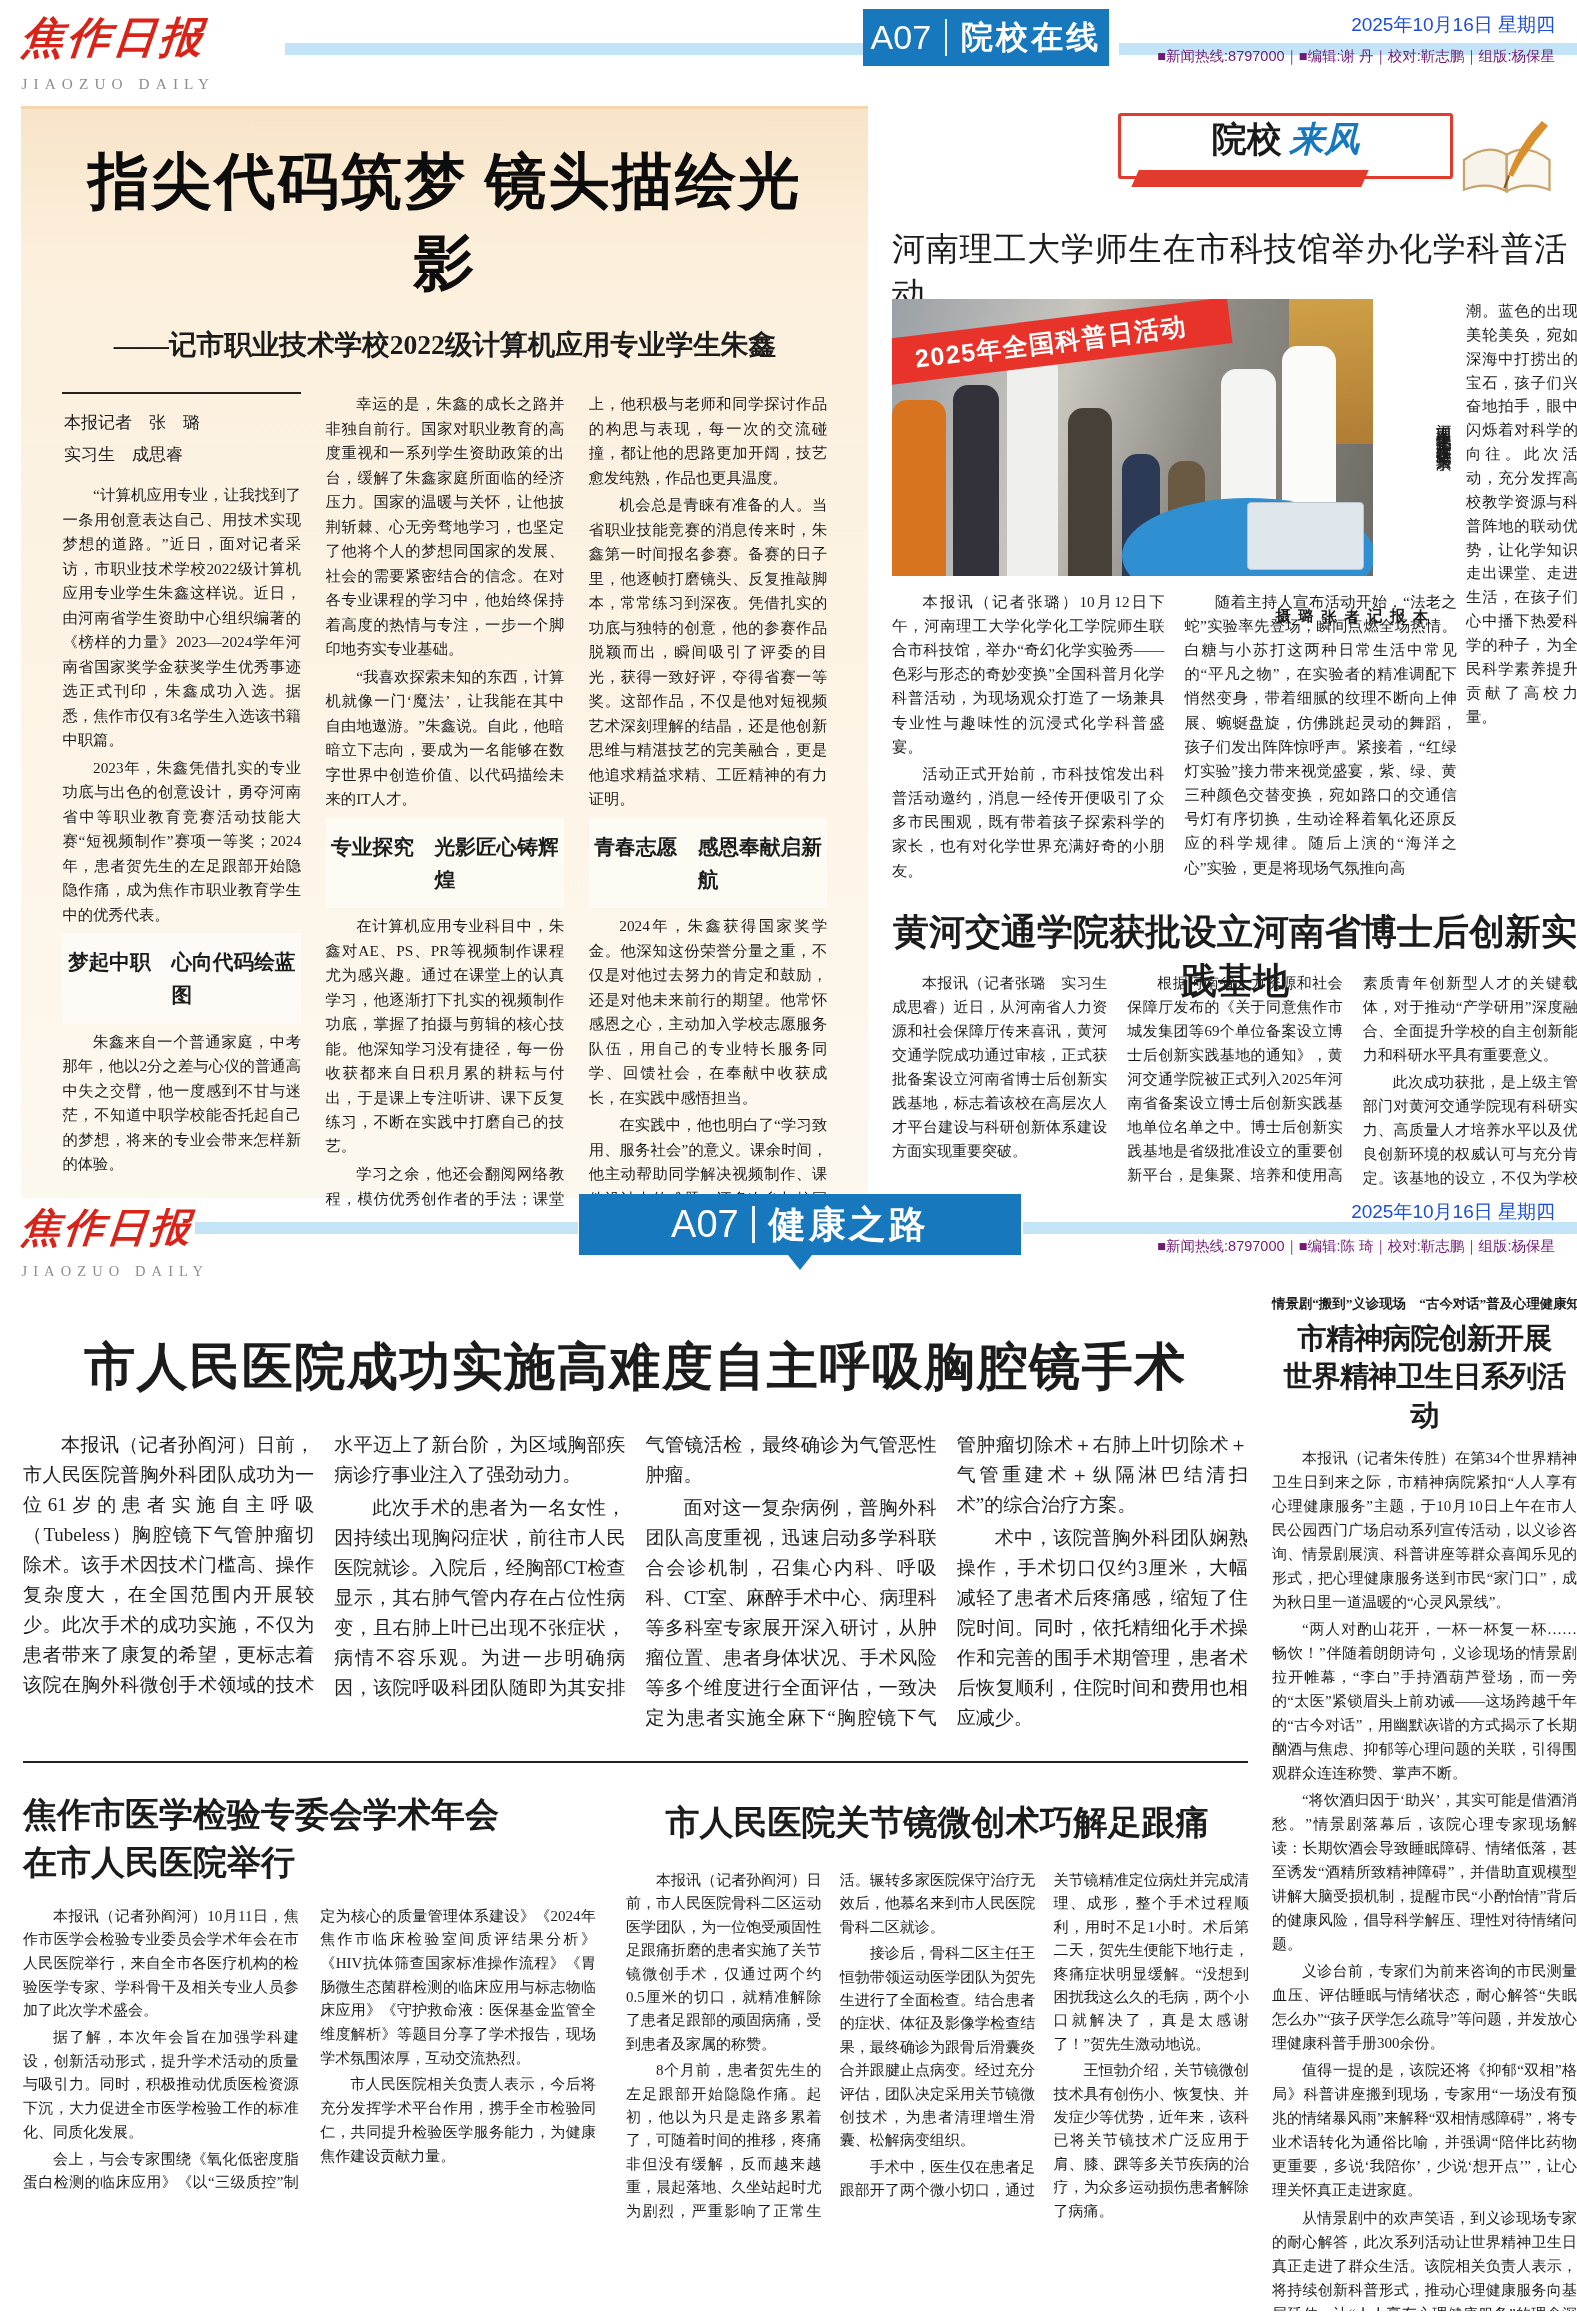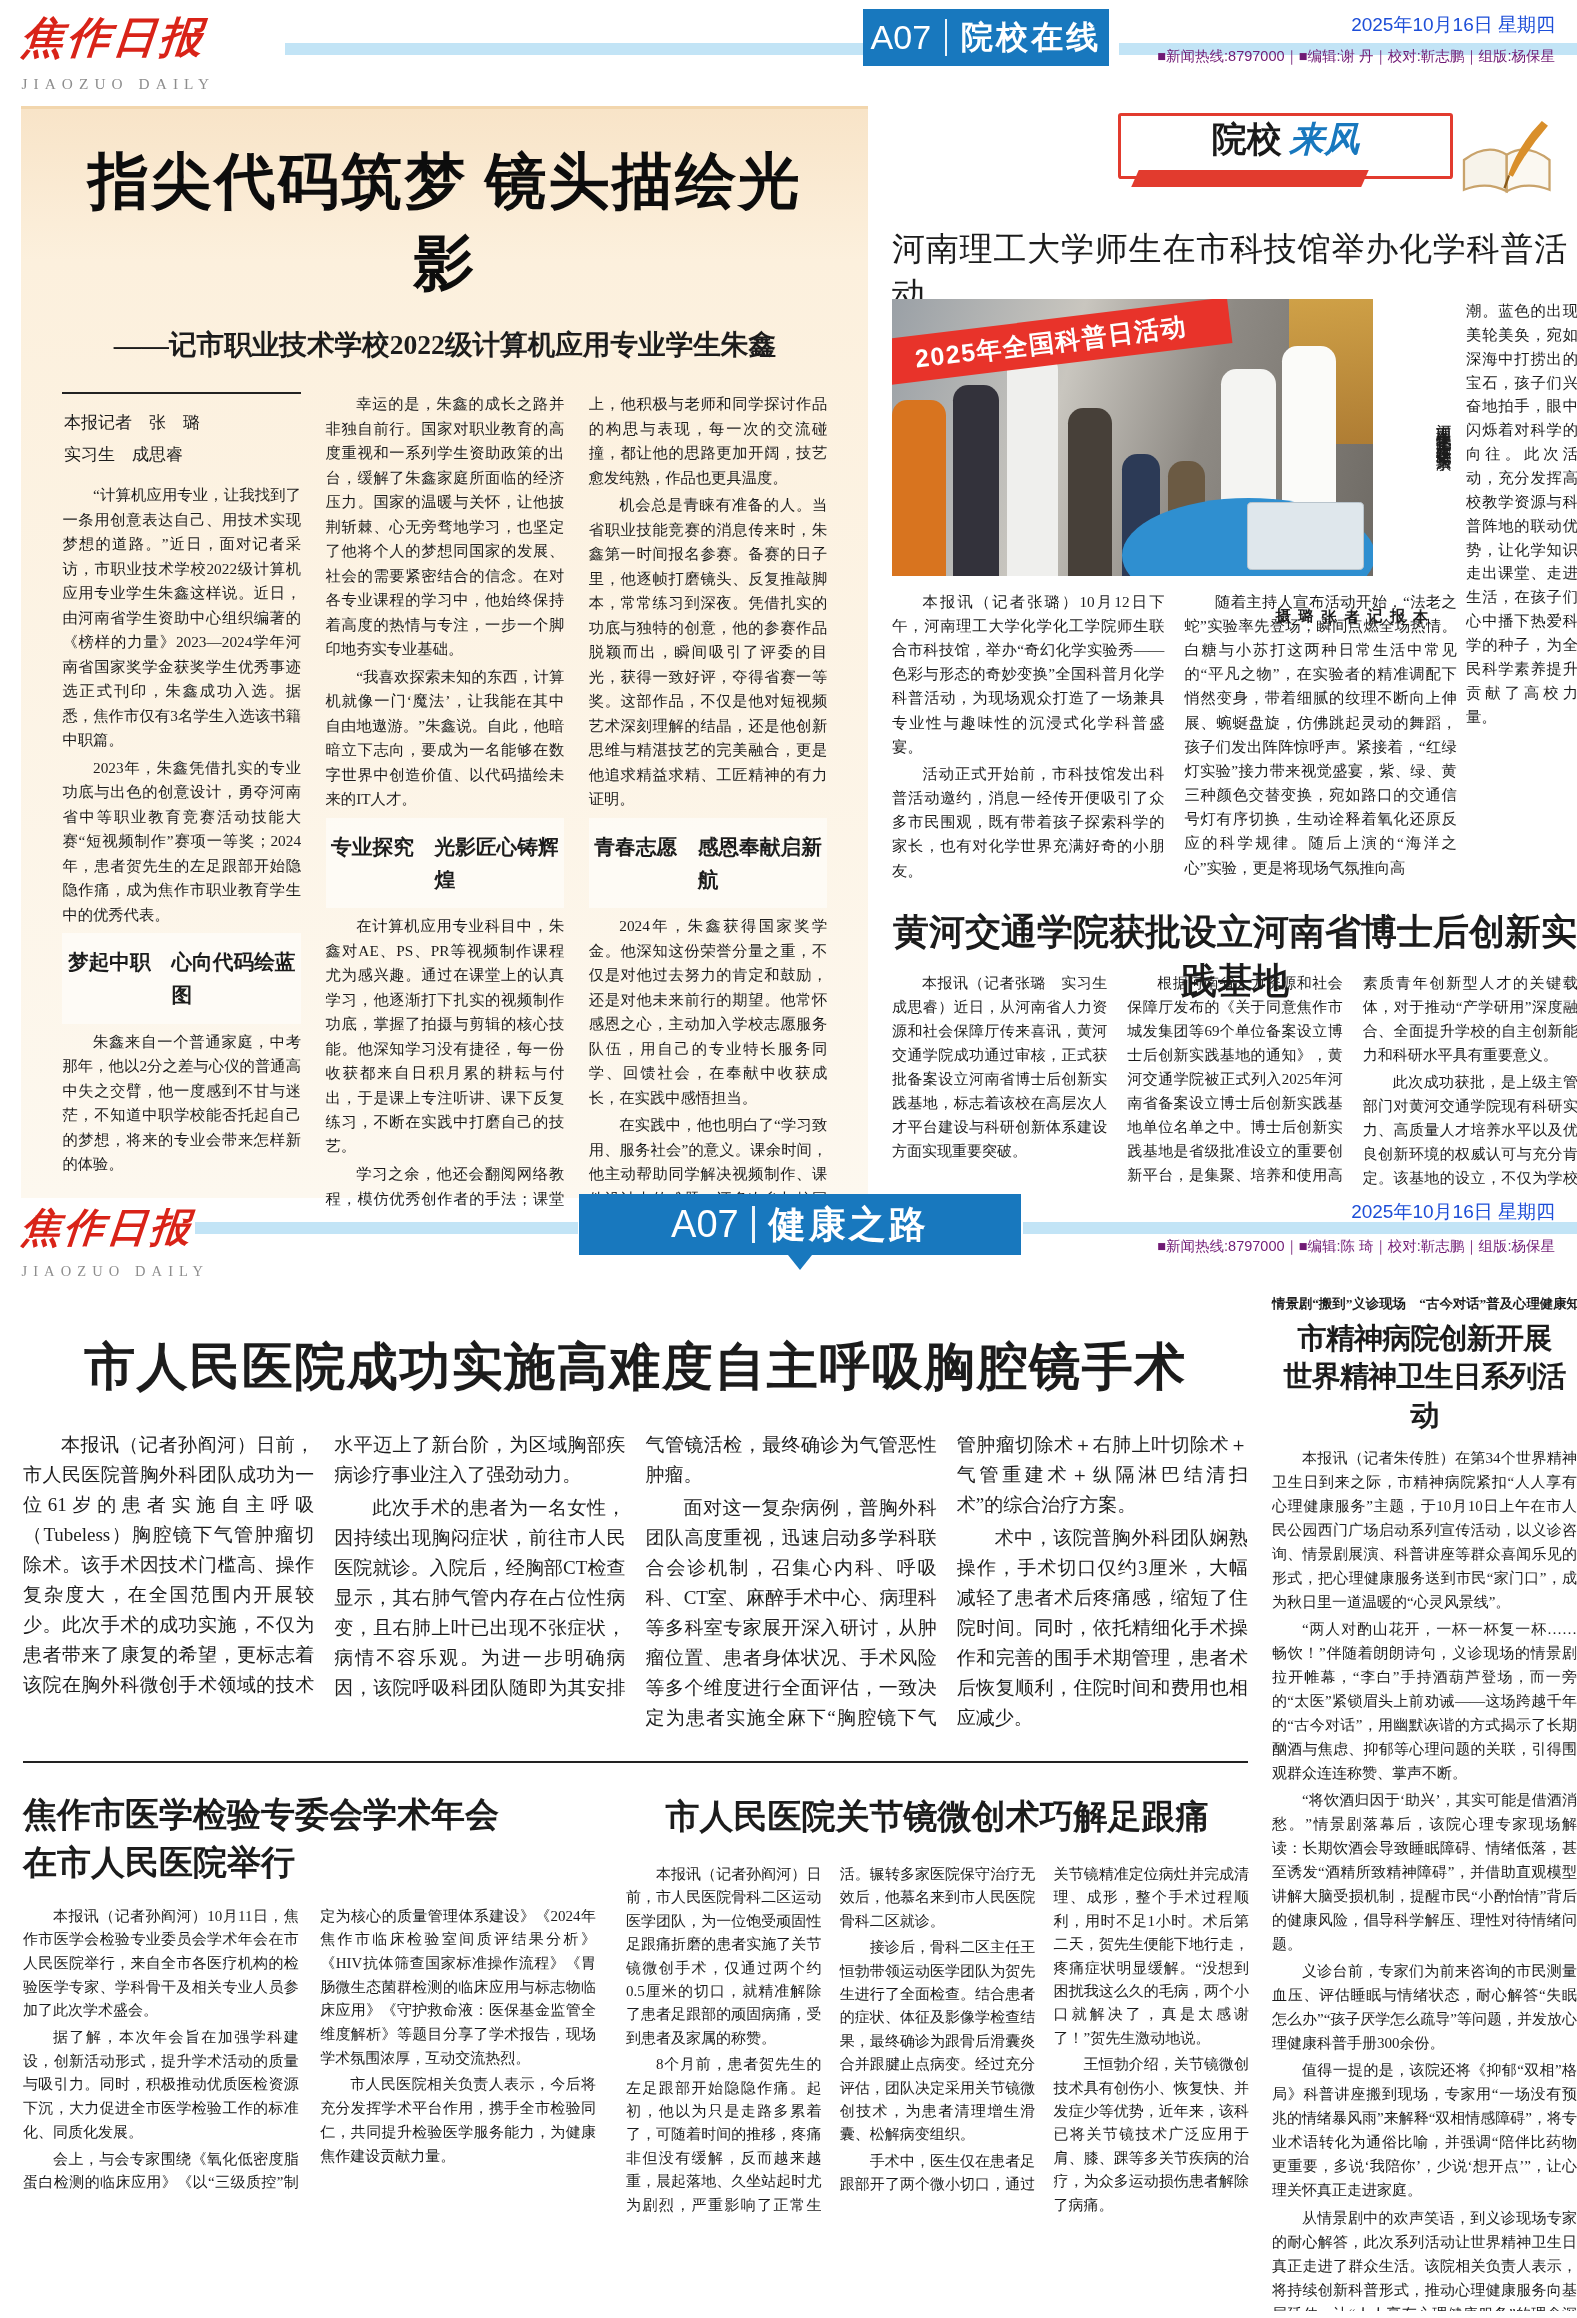--- a/index.html
+++ b/index.html
@@ -81,21 +81,21 @@
   .h-main2{position:absolute;left:23px;top:1333px;width:1225px;font-size:51px;font-weight:900;
          text-align:center;letter-spacing:1.5px}
   .main2-body{position:absolute;left:23px;top:1430px;width:1225px;height:328px;column-count:4;
          column-gap:20px;font-size:19px;line-height:1.58;text-align:justify;overflow:hidden}
   .divider{position:absolute;left:23px;top:1761px;width:1225px;border-top:2.3px solid #222}
   .l2{position:absolute;left:23px;top:1791px;width:573px;height:514px}
   .l2-head{font-size:34px;font-weight:900;line-height:1.4}
   .l2-body{margin-top:18.4px;column-count:2;column-gap:21.4px;font-size:15px;line-height:1.58;
          text-align:justify;height:389px;overflow:hidden}
   .m2{position:absolute;left:626px;top:1791px;width:623px;height:514px}
-  .m2-head{font-size:34px;font-weight:900;text-align:center;margin-top:3px}
+  .m2-head{font-size:34px;font-weight:900;text-align:center;margin-top:9px}
   .m2-body{margin-top:23px;column-count:3;column-gap:18.4px;font-size:15px;line-height:1.56;
          text-align:justify;height:413px;overflow:hidden}
   .r2{position:absolute;left:1272px;top:1295px;width:305px;height:1010px}
   .r2-kicker{font-size:13.4px;font-weight:700;text-align:center;white-space:nowrap}
   .r2-h{font-size:29px;font-weight:900;text-align:center;line-height:1.32;letter-spacing:-0.8px;margin-top:6.1px}
   .r2-body{margin-top:12.2px;font-size:15px;line-height:1.6;text-align:justify;height:865px;overflow:hidden}
 </style>
 </head>
 <body>
 

